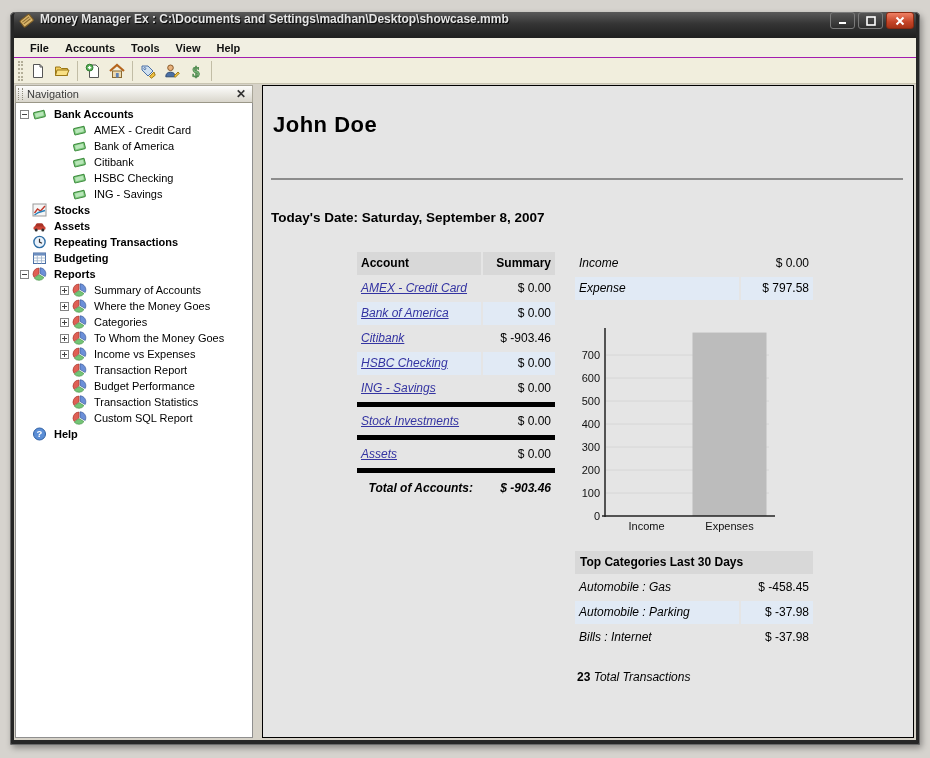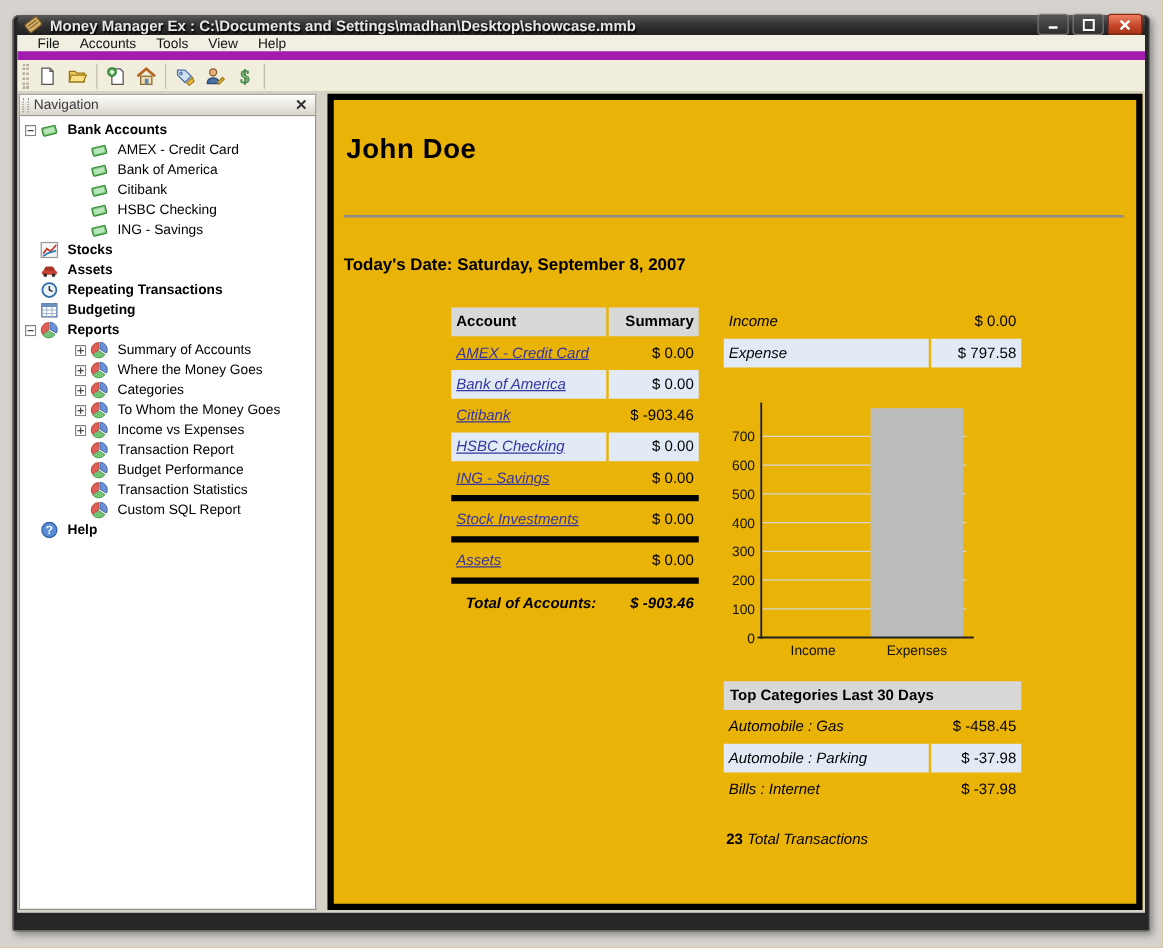--- a/index.html
+++ b/index.html
@@ -2,37 +2,37 @@
 <html><head>
 <meta charset="utf-8">
 <style>
   * { box-sizing: border-box; margin: 0; padding: 0; }
   html,body { width: 930px; height: 758px; background:#d6d3ce; overflow:hidden;
               font-family:"Liberation Sans", sans-serif; }
   .window { position:absolute; left:10px; top:12px; width:910px; height:733px;
             background:#262626; border-radius:5px 5px 2px 2px; padding:0 4px 5px 4px;
             box-shadow: 0 0 0 1px #6a6a6a inset, 2px 3px 6px rgba(0,0,0,.35); }
   
-  .titlebar { height:16px; display:flex; align-items:flex-end; padding:0 2px 0 4px;
+  .titlebar { height:26px; display:flex; align-items:flex-start; padding:0 2px 0 4px;
               background:linear-gradient(#5a5a5a, #353535 45%, #1f1f1f);
               border-radius:4px 4px 0 0; }
   .title-icon { width:17px; height:17px; margin-right:5px; flex:0 0 auto; }
   .title-text { color:#e6e6e6; font-size:12px; font-weight:bold; flex:1;
                 text-shadow:1px 1px 1px #000; white-space:nowrap; overflow:hidden; }
   .win-btns { display:flex; gap:3px; align-items:center; }
   .win-btn { width:25px; height:17px; border-radius:3px; display:flex; align-items:center;
              justify-content:center; border:1px solid #7a7a7a;
              background:linear-gradient(#555,#2e2e2e); cursor:default; }
   .win-btn.close { width:28px; background:linear-gradient(#ef8064,#c44427 60%,#a83418);
                    border-color:#8a2a12; }
   
   .app-body { height:calc(100% - 26px); display:flex; flex-direction:column;
               background:#ece9d8; }
   .menubar { height:20px; display:flex; align-items:center; padding-left:8px;
-             font-size:11px; background:#f1efe2; border-bottom:7px solid #a21caf; }
+             font-size:11px; background:#f1efe2; border-bottom:1px solid #a21caf;font-weight:bold; }
   .menu-item { padding:2px 8px; color:#111; }
   .toolbar { height:26px; display:flex; align-items:center; padding-left:3px;
              background:#f1eedd; border-bottom:1px solid #c9c5b2; }
   .tb-grip { width:5px; height:20px; margin:0 3px 0 1px;
              border-left:2px dotted #b3ae98; border-right:2px dotted #b3ae98; }
   .tb-btn { width:24px; height:22px; display:flex; align-items:center; justify-content:center;
             border:1px solid transparent; border-radius:2px; }
   .tb-sep { width:1px; height:20px; background:#c2bda6; margin:0 3px; }
   
   .workspace { flex:1; display:flex; background:#d6d2c8; padding:1px 2px 2px 1px; min-height:0; }
@@ -50,21 +50,21 @@
               white-space:nowrap; }
   .tree-row.lvl0 { padding-left:4px; }
   .tree-row.lvl1 { padding-left:44px; }
   .tree-row .toggle { width:12px; flex:0 0 auto; display:flex; align-items:center; }
   .tree-row .t-icon { width:15px; height:14px; flex:0 0 auto; margin-right:4px; }
   .tree-row .t-label { padding:1px 3px; }
   .tree-row.bold .t-label { font-weight:bold; }
   .tree-row.selected .t-label { background:#d8d5ce; }
   .splitter { width:9px; }
   
-  .main-panel { flex:1; background:#eab308; border:5px solid #000000; overflow:hidden;
+  .main-panel { flex:1; background:#e5e5e5; border:1px solid #000000; overflow:hidden;
                 padding:26px 4px 0 6px; font-size:12px; color:#000; }
   .owner-name { font-size:22px; font-weight:bold; margin-left:4px; letter-spacing:.5px; }
   .rule { border-top:2px solid #8c8c8c; margin:40px 6px 0 2px; }
   .date-line { font-size:13.5px; font-weight:bold; margin:30px 0 0 2px; }
   .columns { display:flex; margin:27px 0 0 88px; }
   .col-left { width:198px; }
   .col-right { width:238px; margin-left:20px; }
   
   .trow { display:flex; gap:2px; margin-bottom:2px; }
   .tcell { padding:4px 4px 5px 4px; }

